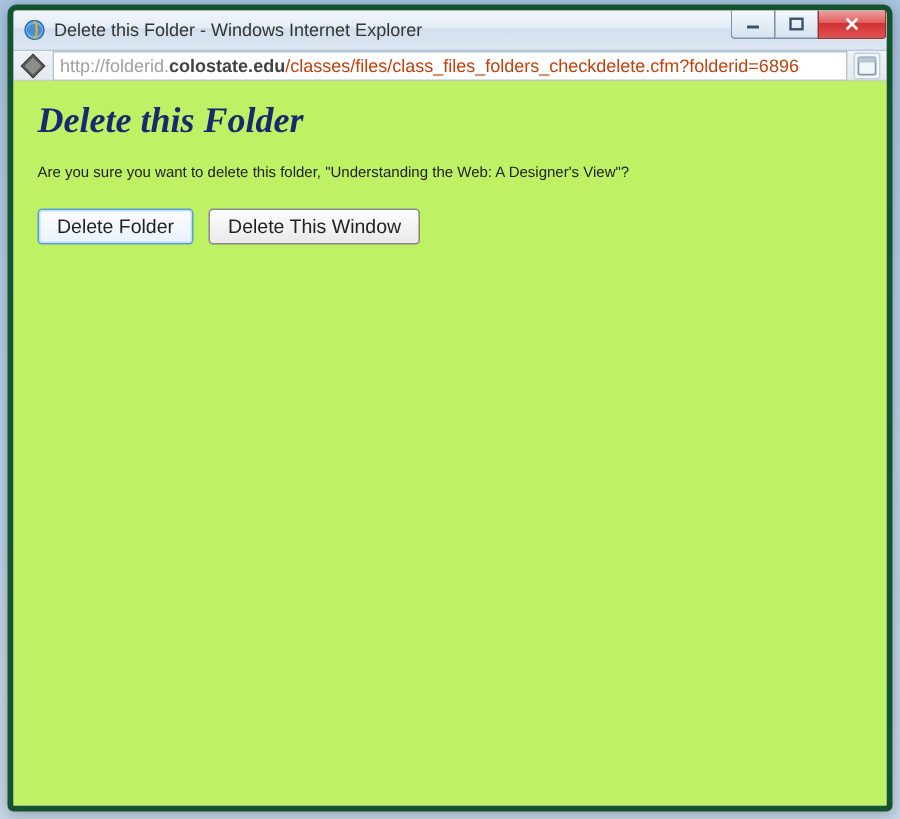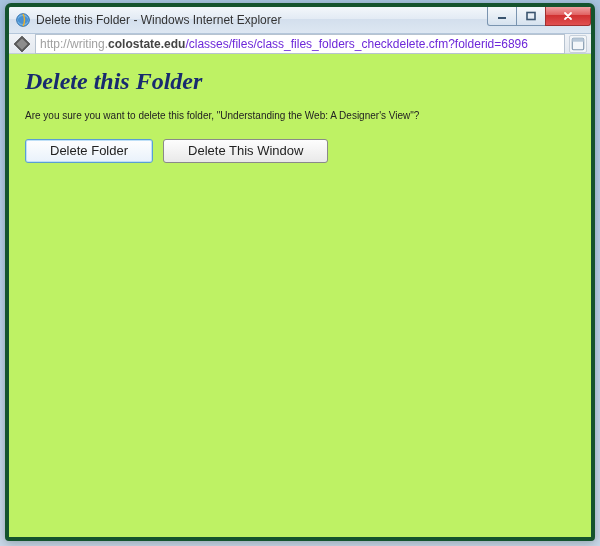--- a/index.html
+++ b/index.html
@@ -93,21 +93,21 @@
       align-items: center;
       padding: 0 4px;
       color: #8a8a8a;
       font-size: 12px;
       white-space: nowrap;
       overflow: hidden;
     }
     .url-scheme { color: #a0a0a0; }
     .url-domain { color: #444; font-weight: 600; }
     .url-sub { color: #a0a0a0; }
-    .url-rest { color: #6d28d9; }
+    .url-rest { color: #c2410c; }
     .page-icon {
       width: 18px; height: 18px;
       display: flex; align-items: center; justify-content: center;
       border: 1px solid #c7d0da;
       background: #f3f6f9;
       border-radius: 2px;
     }
     .content-area {
       flex: 1;
       background: #bef264;
@@ -130,21 +130,21 @@
       margin-bottom: 16px;
       max-width: 540px;
     }
     .btn-row {
       display: flex;
       gap: 10px;
     }
     .btn {
       font-family: Arial, Helvetica, sans-serif;
       font-size: 13px;
-      padding: 3px 24px 4px;
+      padding: 3px 12px 4px;
       background: linear-gradient(to bottom, #fdfdfd, #e9e9e9);
       border: 1px solid #8a8a8a;
       border-radius: 3px;
       color: #222;
       cursor: pointer;
     }
     .btn.primary {
       border: 1px solid #5a9fd4;
       box-shadow: inset 0 0 0 1px #bfe0f7;
       background: linear-gradient(to bottom, #fefefe, #e9f2fb);
@@ -185,21 +185,21 @@
 
   <div class="addressbar">
     <span class="nav-diamond">
       <svg viewBox="0 0 16 16">
         <polygon points="8,1 15,8 8,15 1,8" fill="#5b5b5b" stroke="#2f2f2f" stroke-width="0.6"></polygon>
         <polygon points="8,3 13,8 8,13 3,8" fill="#8d8d8d"></polygon>
       </svg>
     </span>
     <div class="url-box">
       <span class="url-scheme">http://</span>
-        <span class="url-sub">writing.</span>
+        <span class="url-sub">folderid.</span>
         <span class="url-domain">colostate.edu</span>
         <span class="url-rest">/classes/files/class_files_folders_checkdelete.cfm?folderid=6896</span>
     </div>
     <span class="page-icon">
       <svg viewBox="0 0 14 14">
         <rect x="2" y="2" width="10" height="10" rx="1" fill="none" stroke="#8097ad" stroke-width="1"></rect>
         <rect x="2" y="2" width="10" height="3" fill="#b7c7d7"></rect>
       </svg>
     </span>
   </div>

